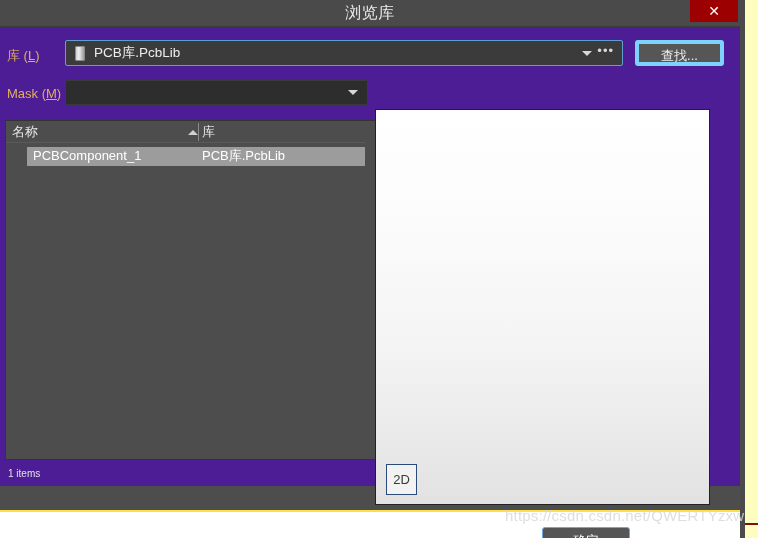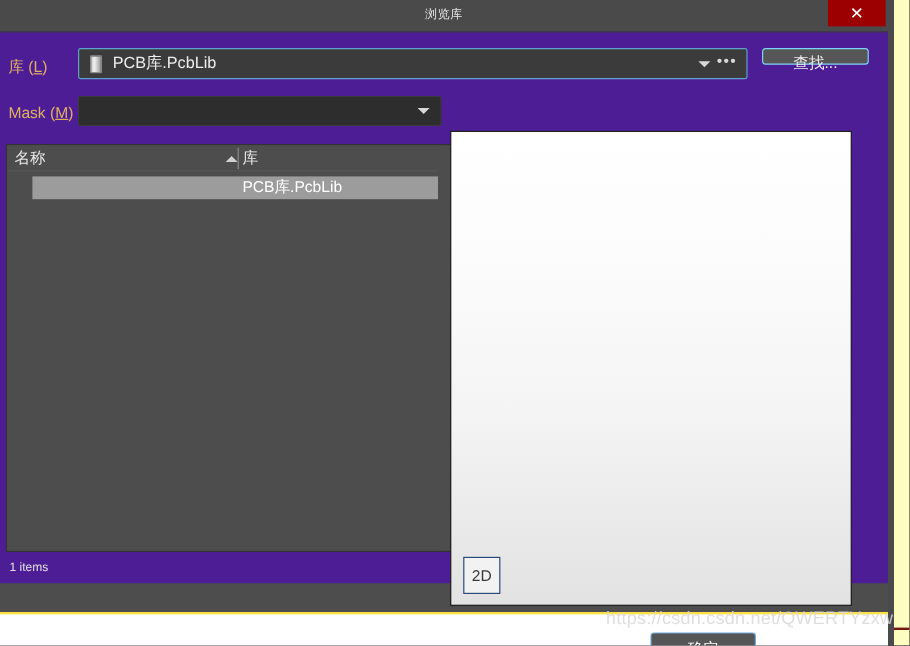--- a/index.html
+++ b/index.html
@@ -55,21 +55,21 @@
     background: #4a4a4a;
   }
   #title-text {
     position: absolute;
     left: 0; top: 0;
     width: 740px;
     height: 26px;
     line-height: 26px;
     text-align: center;
     color: #e8e8e8;
-    font-size: 10px;
+    font-size: 16px;
     letter-spacing: 0.5px;
   }
   #close-button {
     position: absolute;
     left: 690px; top: 0;
     width: 48px; height: 22px;
     background: #9c0000;
     cursor: pointer;
   }
   #close-icon {
@@ -139,23 +139,23 @@
     height: 24px; line-height: 20px;
     color: #d8d8d8;
     font-size: 13px;
     letter-spacing: 1px;
     cursor: pointer;
   }
 
   #search-button {
     position: absolute;
     left: 635px; top: 13px;
-    width: 89px; height: 14px;
+    width: 89px; height: 26px;
     background: #565656;
-    border: 1px solid #7dd3fc;
+    border: 4px solid #7dd3fc;
     border-radius: 3px;
     color: #ededed;
     font-size: 13px;
     line-height: 24px;
     text-align: center;
     cursor: pointer;
   }
 
   
   #mask-label {
@@ -374,20 +374,21 @@
 
       <div id="list-panel">
         <div id="list-header">
           <div class="col-head" id="col-name">名称</div>
           <div id="sort-asc-icon"></div>
           <div id="col-divider"></div>
           <div class="col-head" id="col-lib">库</div>
         </div>
         <div id="list-body">
           <div class="list-row" style="top:4px;">
+            <span class="cell cell-name">PCBComponent_1</span>
             <span class="cell cell-lib">PCB库.PcbLib</span>
           </div>
         </div>
       </div>
 
       <div id="status-bar">1 items</div>
 
       <div id="preview-panel">
         <div id="view-mode-button">2D</div>
       </div>

